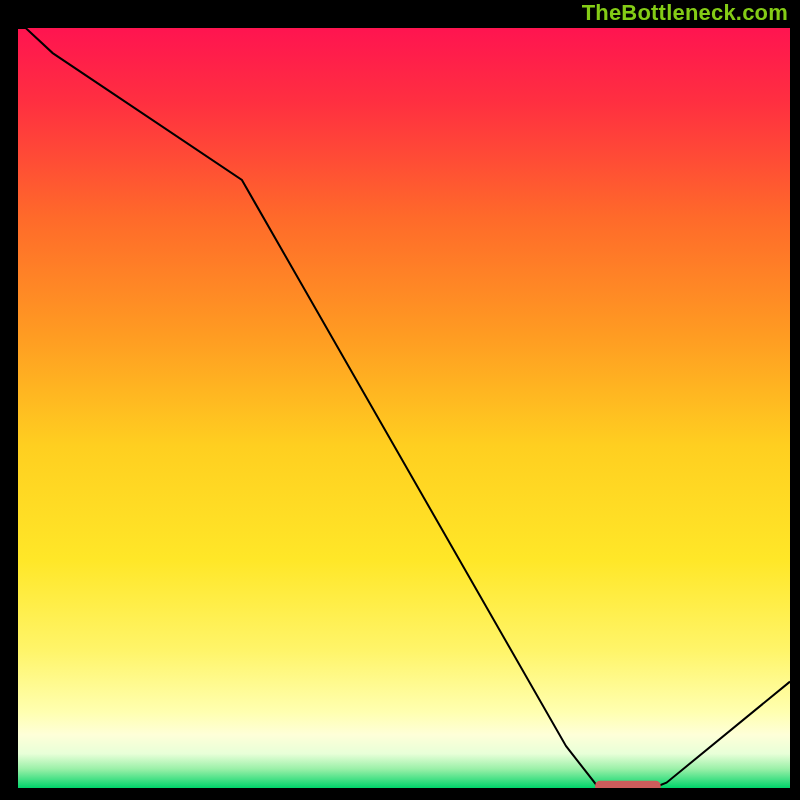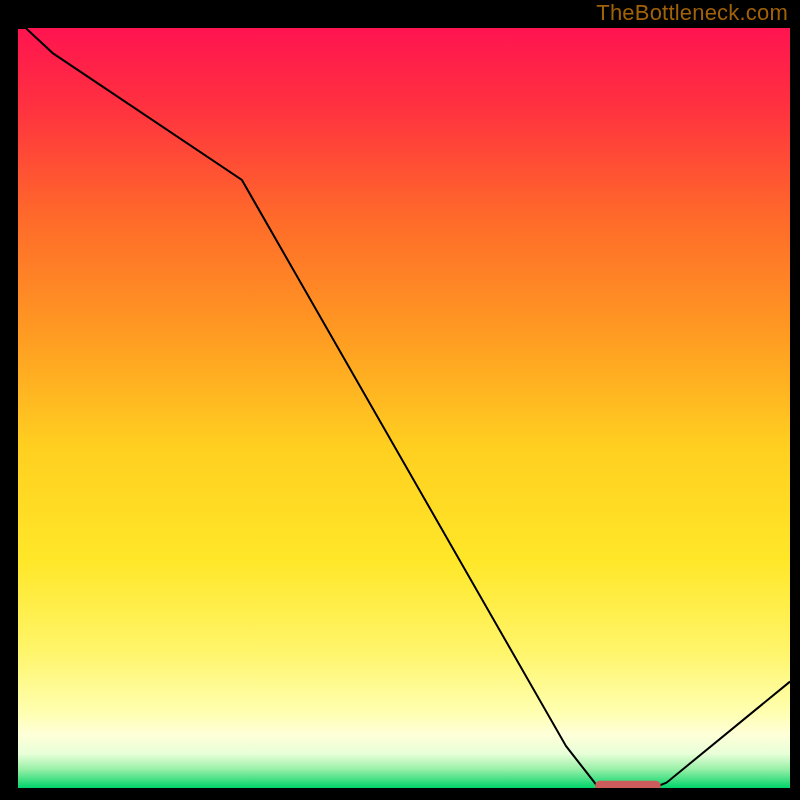--- a/index.html
+++ b/index.html
@@ -8,23 +8,23 @@
     width: 800px;
     height: 800px;
     background: #000;
     font-family: Arial, Helvetica, sans-serif;
     position: relative;
   }
   .watermark {
     position: absolute;
     top: 0;
     right: 12px;
-    color: #a16207;
+    color: #84cc16;
     font-size: 22px;
-    font-weight: 400;
+    font-weight: 700;
     z-index: 10;
     letter-spacing: 0.2px;
   }
   .plot-area {
     position: absolute;
     left: 18px;
     top: 28px;
     width: 772px;
     height: 760px;
   }

